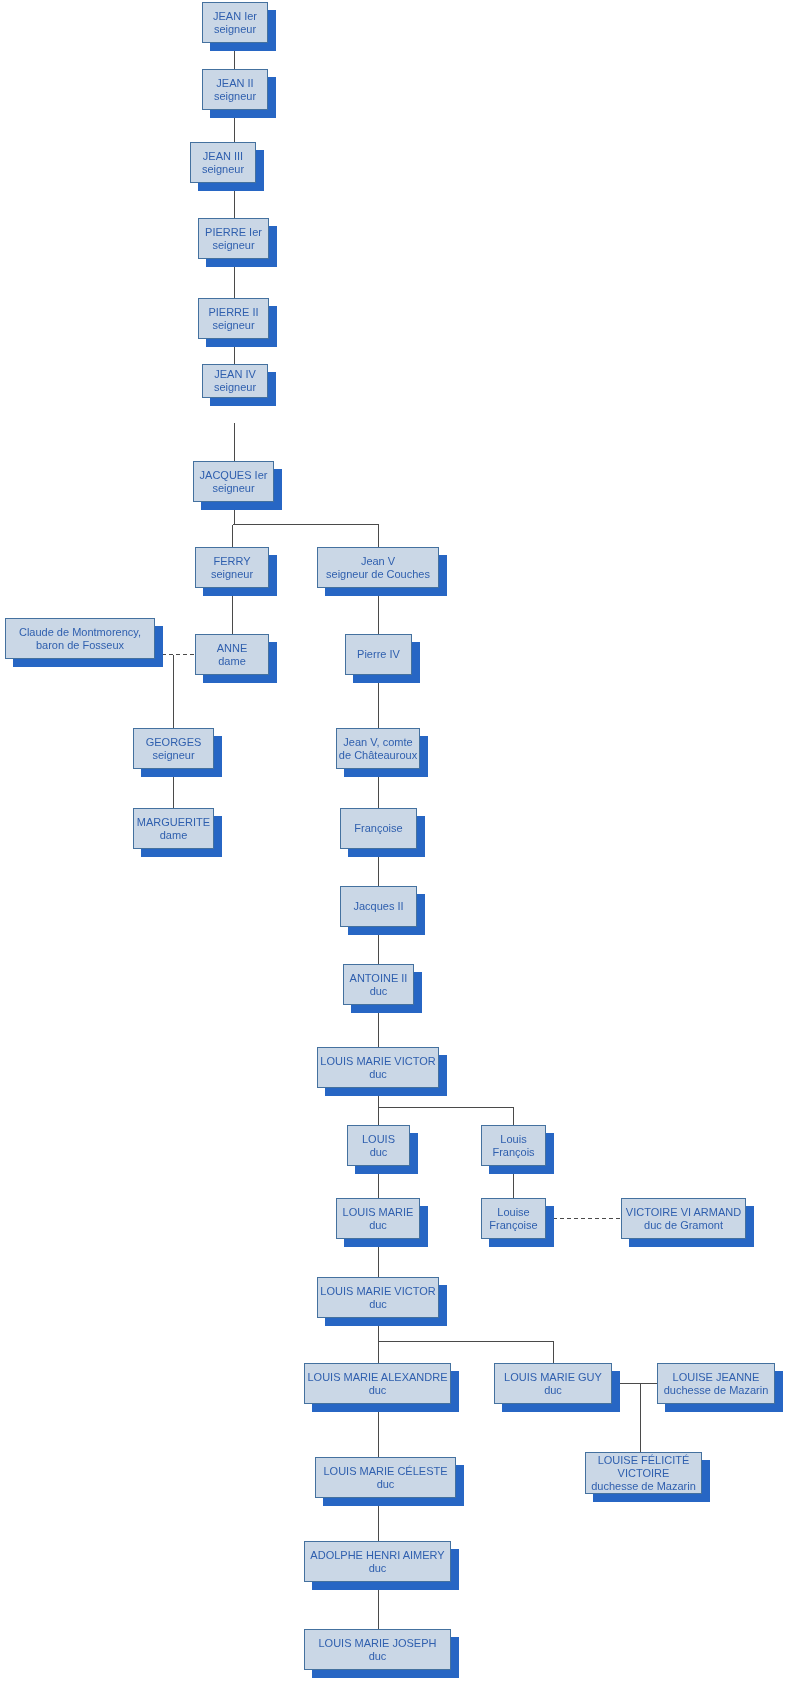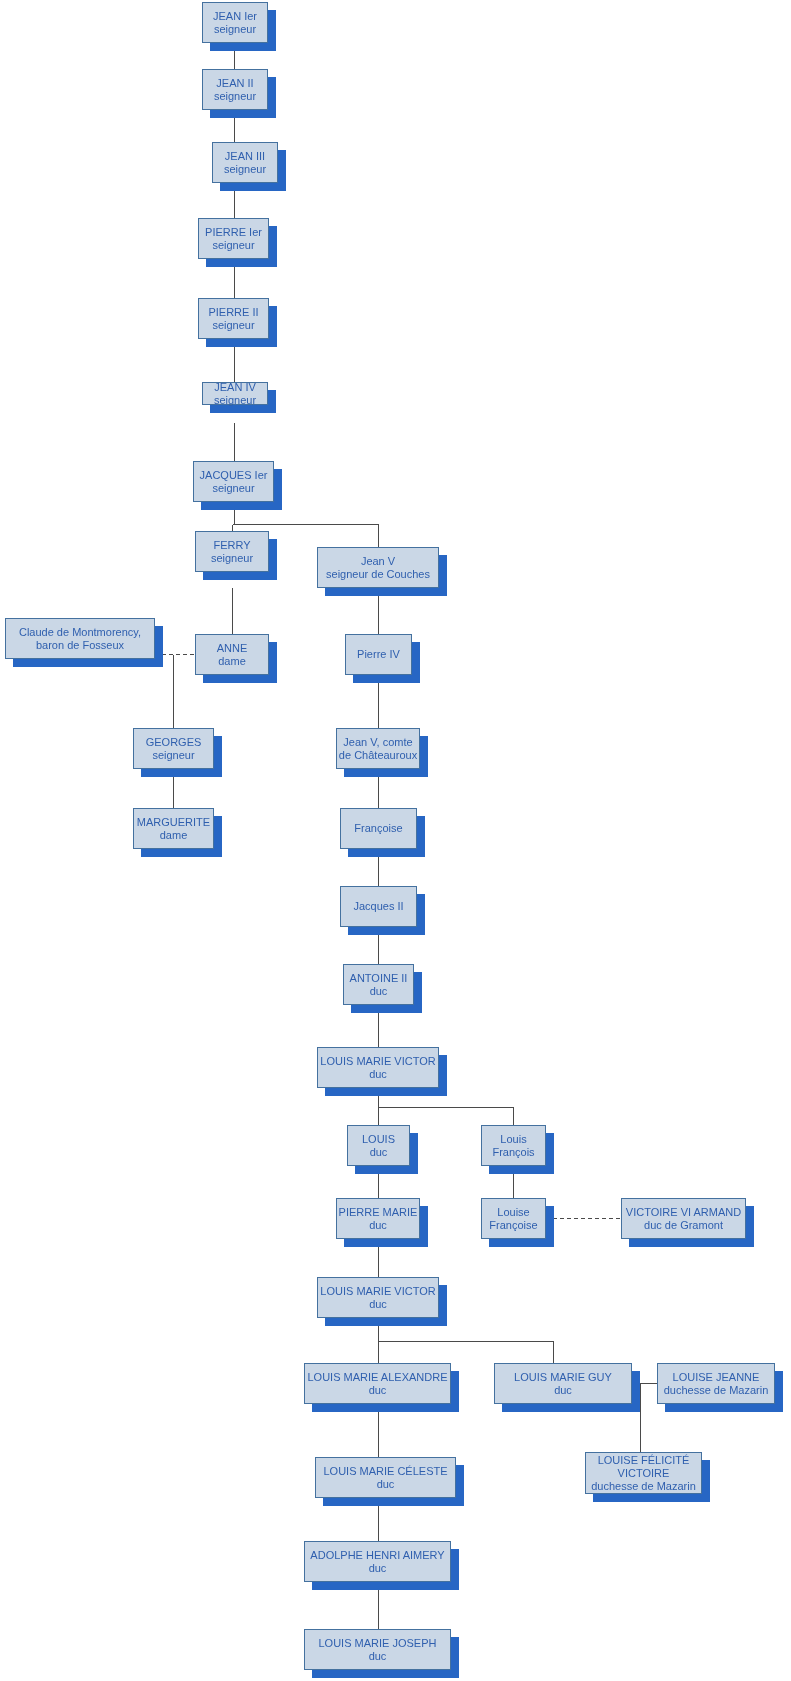--- a/index.html
+++ b/index.html
@@ -90,46 +90,46 @@
   <div class="node" style="left:202px;top:2px;width:66px;height:41px">
     <span class="nl">JEAN Ier</span>
     <span class="nl">seigneur</span>
   </div>
 
   <div class="node" style="left:202px;top:69px;width:66px;height:41px">
     <span class="nl">JEAN II</span>
     <span class="nl">seigneur</span>
   </div>
 
-  <div class="node" style="left:212px;top:142px;width:66px;height:41px">
+  <div class="node" style="left:190px;top:142px;width:66px;height:41px">
     <span class="nl">JEAN III</span>
     <span class="nl">seigneur</span>
   </div>
 
   <div class="node" style="left:198px;top:218px;width:71px;height:41px">
     <span class="nl">PIERRE Ier</span>
     <span class="nl">seigneur</span>
   </div>
 
   <div class="node" style="left:198px;top:298px;width:71px;height:41px">
     <span class="nl">PIERRE II</span>
     <span class="nl">seigneur</span>
   </div>
 
-  <div class="node" style="left:202px;top:382px;width:66px;height:23px">
+  <div class="node" style="left:202px;top:364px;width:66px;height:34px">
     <span class="nl">JEAN IV</span>
     <span class="nl">seigneur</span>
   </div>
 
   <div class="node" style="left:193px;top:461px;width:81px;height:41px">
     <span class="nl">JACQUES Ier</span>
     <span class="nl">seigneur</span>
   </div>
 
-  <div class="node" style="left:195px;top:531px;width:74px;height:41px">
+  <div class="node" style="left:195px;top:547px;width:74px;height:41px">
     <span class="nl">FERRY</span>
     <span class="nl">seigneur</span>
   </div>
 
   <div class="node" style="left:317px;top:547px;width:122px;height:41px">
     <span class="nl">Jean V</span>
     <span class="nl">seigneur de Couches</span>
   </div>
 
   <div class="node" style="left:5px;top:618px;width:150px;height:41px">
@@ -183,21 +183,21 @@
     <span class="nl">LOUIS</span>
     <span class="nl">duc</span>
   </div>
 
   <div class="node" style="left:481px;top:1125px;width:65px;height:41px">
     <span class="nl">Louis</span>
     <span class="nl">François</span>
   </div>
 
   <div class="node" style="left:336px;top:1198px;width:84px;height:41px">
-    <span class="nl">PIERRE MARIE</span>
+    <span class="nl">LOUIS MARIE</span>
     <span class="nl">duc</span>
   </div>
 
   <div class="node" style="left:481px;top:1198px;width:65px;height:41px">
     <span class="nl">Louise</span>
     <span class="nl">Françoise</span>
   </div>
 
   <div class="node" style="left:621px;top:1198px;width:125px;height:41px">
     <span class="nl">VICTOIRE VI ARMAND</span>
@@ -207,21 +207,21 @@
   <div class="node" style="left:317px;top:1277px;width:122px;height:41px">
     <span class="nl">LOUIS MARIE VICTOR</span>
     <span class="nl">duc</span>
   </div>
 
   <div class="node" style="left:304px;top:1363px;width:147px;height:41px">
     <span class="nl">LOUIS MARIE ALEXANDRE</span>
     <span class="nl">duc</span>
   </div>
 
-  <div class="node" style="left:494px;top:1363px;width:138px;height:41px">
+  <div class="node" style="left:494px;top:1363px;width:118px;height:41px">
     <span class="nl">LOUIS MARIE GUY</span>
     <span class="nl">duc</span>
   </div>
 
   <div class="node" style="left:657px;top:1363px;width:118px;height:41px">
     <span class="nl">LOUISE JEANNE</span>
     <span class="nl">duchesse de Mazarin</span>
   </div>
 
   <div class="node" style="left:585px;top:1452px;width:117px;height:42px">

